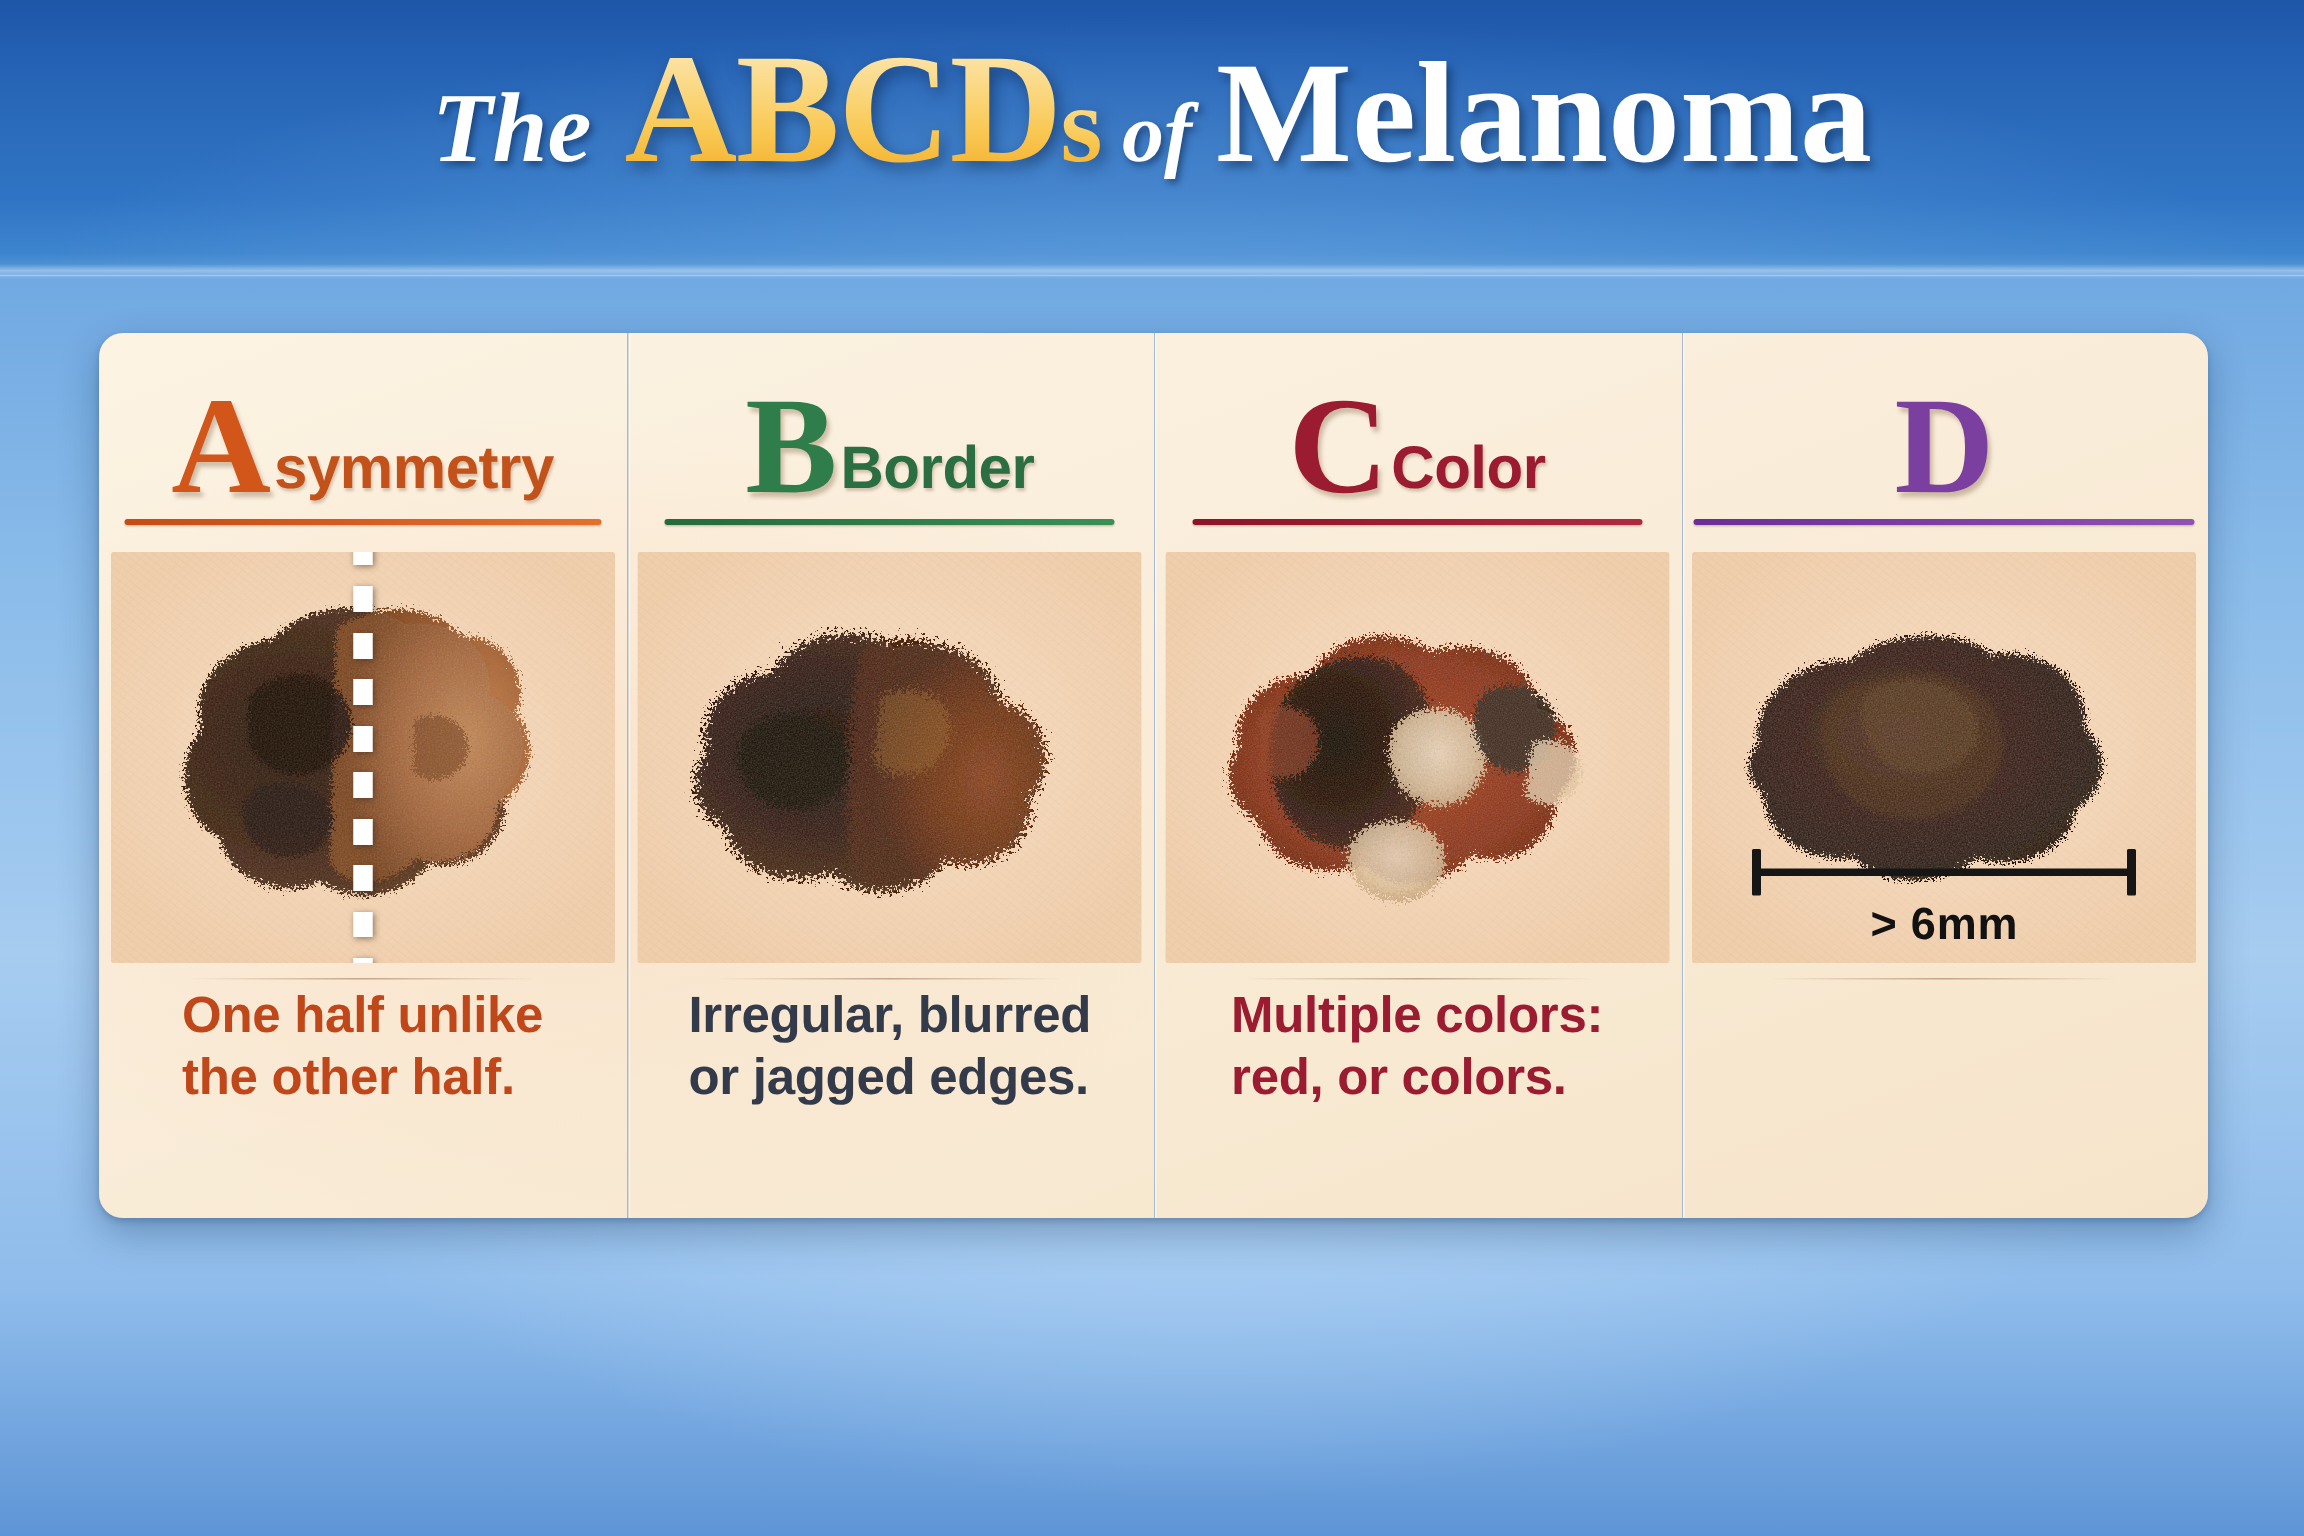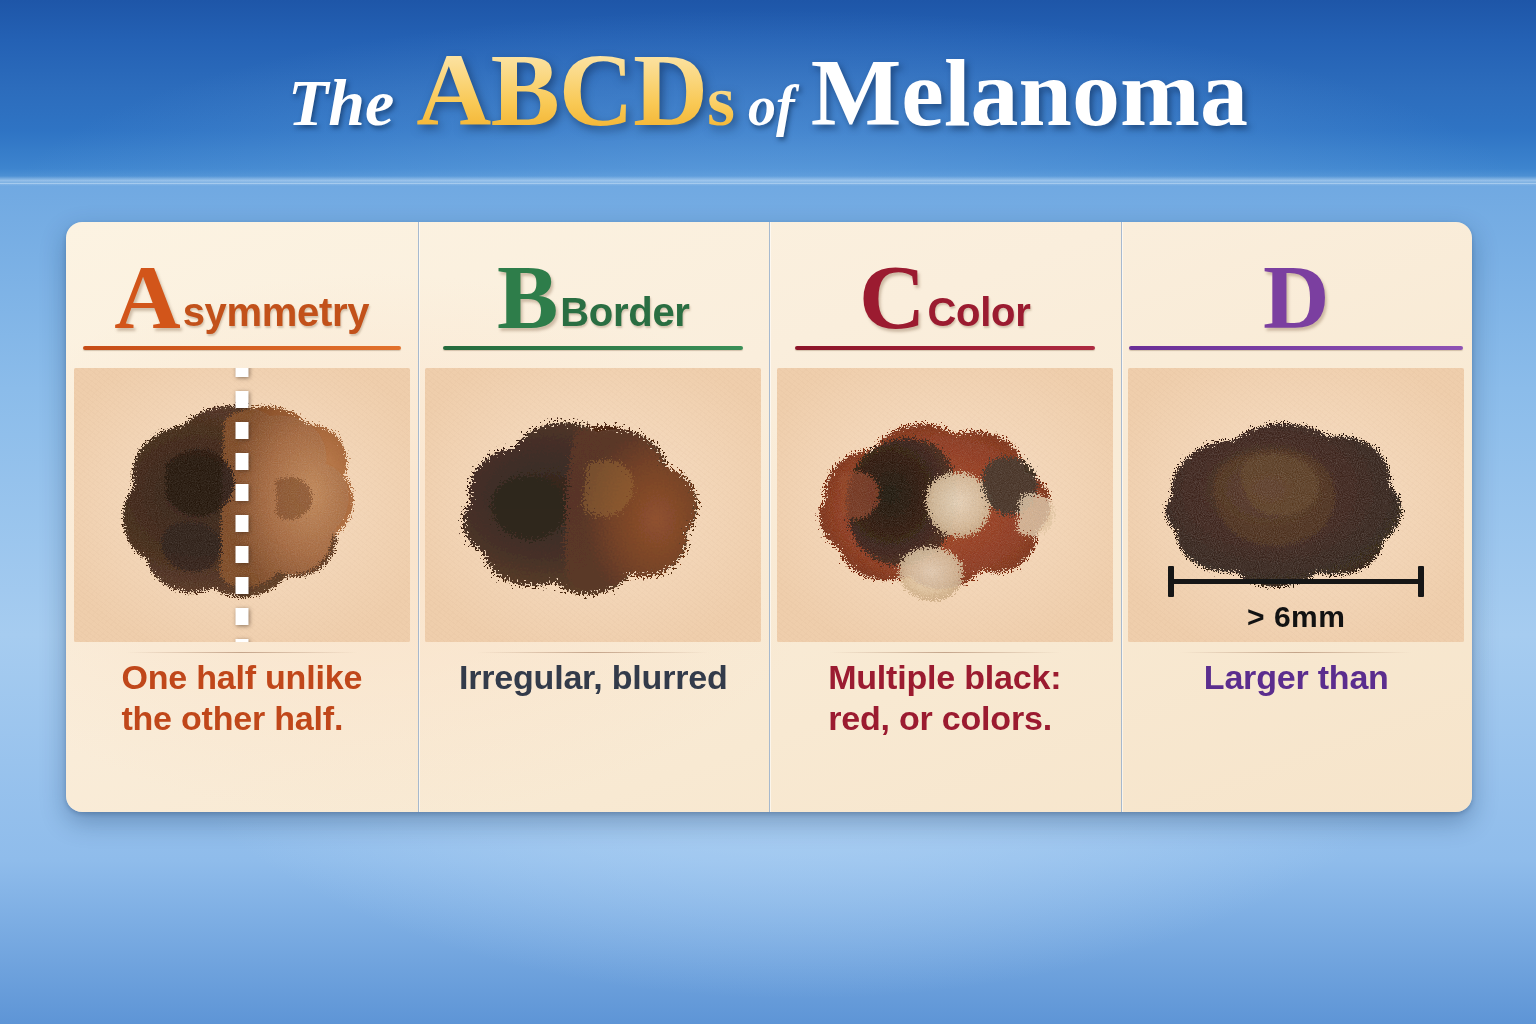--- a/index.html
+++ b/index.html
@@ -21,21 +21,21 @@
       radial-gradient(ellipse 1100px 300px at 50% 120%, rgba(120,175,230,.55) 0%, rgba(60,120,195,0) 70%),
       linear-gradient(180deg,#1E56A8 0%, #2461B4 22%, #2C6CBC 48%, #2F74C4 72%, #3D84CE 92%, #5A9AD8 100%);
     box-shadow:0 1px 0 rgba(255,255,255,.28);
   }
   #header-sheen{
     position:absolute;left:0;top:176px;width:1536px;height:10px;
     background:linear-gradient(180deg, rgba(255,255,255,0) 0%, rgba(225,240,255,.45) 45%, rgba(255,255,255,0) 100%);
     pointer-events:none;
   }
   #title{
-    position:absolute;left:0;top:38px;width:1536px;text-align:center;
+    position:absolute;left:0;top:21px;width:1536px;text-align:center;
     white-space:nowrap;line-height:1;
     font-family:"Liberation Serif", serif;
   }
   .t-the,.t-of{
     font-style:italic;font-weight:700;color:#FFFFFF;font-size:66px;
     text-shadow:2px 3px 5px rgba(8,32,68,.55);
     vertical-align:baseline;
   }
   .t-of{font-size:56px;}
   .t-abcd{
@@ -265,20 +265,21 @@
                        C266 194 234 216 206 206 C188 230 148 234 130 214
                        C100 226 64 212 58 184 C34 172 34 146 46 134 Z" fill="#FFFFFF"></path>
             </g>
           </svg>
         </div>
       </div>
 
       <div class="sep"></div>
       <div class="caption" style="color:#333B4A">
         <div>Irregular, blurred</div>
+        <div>or jagged edges.</div>
       </div>
     </div>
 
     <div class="panel">
       <div class="panel-head">
         <span class="big-letter" style="color:#9B1B30">C</span>
         <span class="word" style="color:#9B1B30">Color</span>
       </div>
       <div class="rule" style="width:300px;background:linear-gradient(90deg,#8C1428,#AE2A40)"></div>
 
@@ -336,21 +337,21 @@
                        C212 56 246 74 248 104 C276 112 282 146 260 164
                        C262 192 230 212 204 202 C186 224 150 228 132 208
                        C102 220 68 206 62 180 C40 168 38 144 48 132 Z" fill="#FFFFFF"></path>
             </g>
           </svg>
         </div>
       </div>
 
       <div class="sep"></div>
       <div class="caption" style="color:#9B1B30">
-        <div>Multiple black:</div>
+        <div>Multiple colors:</div>
         <div>red, or colors.</div>
       </div>
     </div>
 
     <div class="panel">
       <div class="panel-head">
         <span class="big-letter" style="color:#7B3FA0">D</span>
       </div>
       <div class="rule" style="width:334px;background:linear-gradient(90deg,#6A2E96,#8E52B4)"></div>
 
@@ -399,18 +400,17 @@
         <div class="dimbar">
           <div class="capl"></div>
           <div class="line"></div>
           <div class="capr"></div>
         </div>
         <div class="dimlabel">&gt; 6mm</div>
       </div>
 
       <div class="sep"></div>
       <div class="caption" style="color:#5B2D8E">
-        <div>Larger than</div>
       </div>
     </div>
 
   </div>
 </div>
 
 </body></html>

